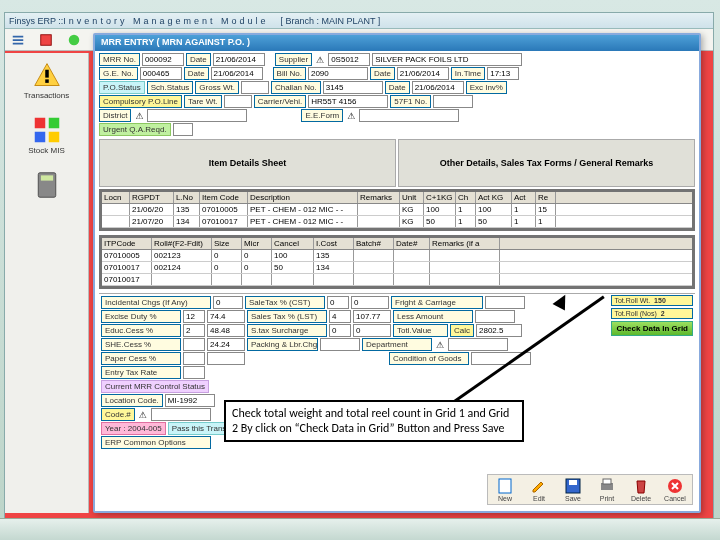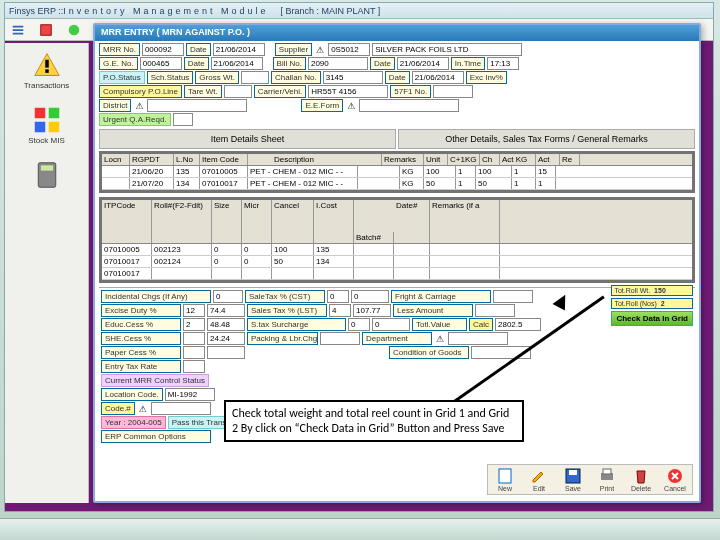--- a/index.html
+++ b/index.html
@@ -4,22 +4,22 @@
 <style>
   * { box-sizing: border-box; margin: 0; padding: 0; }
   body {
     width: 720px; height: 540px;
     font-family: Tahoma, Arial, sans-serif;
     font-size: 9px;
     background: linear-gradient(#d8e8e4,#bcd4c8);
     overflow: hidden; position: relative;
   }
   .outerwin {
-    position: absolute; left: 4px; top: 2px; width: 710px; height: 510px;
-    background: #701a75; border: 1px solid #8aa;
+    position: absolute; left: 4px; top: 12px; width: 710px; height: 510px;
+    background: #ef4444; border: 1px solid #8aa;
   }
   .titlebar {
     height: 16px; background: linear-gradient(#e4f0f4,#cfe2ea);
     border-bottom: 1px solid #9bb; display: flex; align-items: center;
     padding: 0 4px; font-size: 9px; color: #246;
   }
   .titlebar .t1 { letter-spacing: 3px; text-align: right; }
   .toolbar { height: 22px; background:#f4f4f0; border-bottom:1px solid #bbb;
     display:flex; align-items:center; gap:14px; padding:0 6px;}
   .toolbar .mini-ico { width:14px;height:14px; }
@@ -42,22 +42,22 @@
   .lbl.lav { background:#f0d0ff; border-color:#c8a0e0;}
   .lbl.pink{ background:#ffb8d8;border-color:#e070a0;}
   .lbl.grn{ background:#c0f0a0;border-color:#8cc860;}
   .inp { background:#fff; border:1px solid #888; padding:1px 2px; font-size:8px; color:#000; height:13px;}
   .warn { display:inline-flex;width:12px;height:12px;align-items:center;justify-content:center;
     font-size:9px;color:#000;}
   .grid { border:3px solid #737373; margin:2px 4px; background:#fff;}
   .grid-hd { display:flex; background:#e4e0d4; border-bottom:1px solid #888;}
   .gc { border-right:1px solid #999; padding:1px 2px; font-size:8px; overflow:hidden; white-space:nowrap;}
   .grid-row { display:flex; border-bottom:1px solid #ccc; background:#fff;}
-  .ghead { font-size:9px; font-weight:normal; text-align:center;
-    background:#e0e0d8; border:1px solid #aaa; padding:4px;}
+  .ghead { font-size:9px; font-weight:bold; text-align:center;
+    background:#e0e0d8; border:1px solid #aaa; padding:18px;}
   .btn-green { background:linear-gradient(#9de060,#5cb82c); border:1px solid #3a8; color:#000;
     font-size:8px; font-weight:bold; padding:2px 4px; cursor:pointer;}
   .rbuttons{position:absolute;right:6px;top:260px;display:flex;flex-direction:column;gap:2px;}
   .rbuttons .lbl{font-size:7px;padding:1px 2px;}
   .bottombtns{position:absolute;right:6px;bottom:6px;display:flex;gap:4px;
     background:#f4f0e4;border:1px solid #bbb;padding:2px;}
   .bbtn{width:30px;text-align:center;font-size:7px;color:#444;}
   .bbtn .bi{width:18px;height:18px;margin:0 auto;}
   .callout{position:absolute;left:224px;top:400px;width:300px;
     background:#fff;border:2px solid #000;padding:4px 6px;font-size:12px;
@@ -206,21 +206,21 @@
     <div style="display:flex;margin:0 4px;gap:2px">
       <div class="ghead" style="flex:1">Item Details Sheet</div>
       <div class="ghead" style="flex:1">Other Details, Sales Tax Forms / General Remarks</div>
     </div>
     <div class="grid" id="grid1">
         <div class="grid-hd">
           <div class="gc" style="width: 28px;">Locn</div>
           <div class="gc" style="width: 44px;">RGPDT</div>
           <div class="gc" style="width: 26px;">L.No</div>
           <div class="gc" style="width: 48px;">Item Code</div>
-          <div class="gc" style="width: 110px; margin-left: 24px;">Description</div>
+          <div class="gc" style="width: 110px;">Description</div>
           <div class="gc" style="width: 42px;">Remarks</div>
           <div class="gc" style="width: 24px;">Unit</div>
           <div class="gc" style="width: 32px;">C+1KG</div>
           <div class="gc" style="width: 20px;">Ch</div>
           <div class="gc" style="width: 36px;">Act KG</div>
           <div class="gc" style="width: 24px;">Act</div>
           <div class="gc" style="width: 20px;">Re</div>
         </div>
         <div class="grid-row">
           <div class="gc" style="width: 28px;"></div>
@@ -253,21 +253,21 @@
       </div>
 
     <div class="grid" id="grid2" style="margin-top:4px">
         <div class="grid-hd">
           <div class="gc" style="width: 50px;">ITPCode</div>
           <div class="gc" style="width: 60px;">Roll#(F2-Fdit)</div>
           <div class="gc" style="width: 30px;">Size</div>
           <div class="gc" style="width: 30px;">Micr</div>
           <div class="gc" style="width: 42px;">Cancel</div>
           <div class="gc" style="width: 40px;">I.Cost</div>
-          <div class="gc" style="width: 40px; margin-top: 32px;">Batch#</div>
+          <div class="gc" style="width: 40px;">Batch#</div>
           <div class="gc" style="width: 36px;">Date#</div>
           <div class="gc" style="width: 70px;">Remarks (if a</div>
         </div>
         <div class="grid-row">
           <div class="gc" style="width: 50px;">07010005</div>
           <div class="gc" style="width: 60px;">002123</div>
           <div class="gc" style="width: 30px;">0</div>
           <div class="gc" style="width: 30px;">0</div>
           <div class="gc" style="width: 42px;">100</div>
           <div class="gc" style="width: 40px;">135</div>
@@ -305,38 +305,38 @@
       <button class="btn-green">Check Data In Grid</button>
     </div>
 
     <div style="margin:4px;padding:2px;border-top:1px solid #aaa">
       <div class="row">
         <span class="lbl" style="width:110px">Incidental Chgs (If Any)</span>
         <span class="inp" style="width:30px">0</span>
         <span class="lbl" style="width:80px">SaleTax % (CST)</span>
         <span class="inp" style="width:22px">0</span>
         <span class="inp" style="width:38px">0</span>
-        <span class="lbl" style="width:100px">Fright &amp; Carriage</span>
+        <span class="lbl" style="width:92px">Fright &amp; Carriage</span>
         <span class="inp" style="width:40px"></span>
       </div>
       <div class="row">
         <span class="lbl" style="width:80px">Excise Duty %</span>
         <span class="inp" style="width:22px">12</span>
         <span class="inp" style="width:38px">74.4</span>
         <span class="lbl" style="width:80px">Sales Tax % (LST)</span>
         <span class="inp" style="width:22px">4</span>
         <span class="inp" style="width:38px">107.77</span>
         <span class="lbl" style="width:80px">Less Amount</span>
         <span class="inp" style="width:40px"></span>
       </div>
       <div class="row">
         <span class="lbl" style="width:80px">Educ.Cess %</span>
         <span class="inp" style="width:22px">2</span>
         <span class="inp" style="width:38px">48.48</span>
-        <span class="lbl" style="width:99px">S.tax Surcharge</span>
+        <span class="lbl" style="width:80px">S.tax Surcharge</span>
         <span class="inp" style="width:22px">0</span>
         <span class="inp" style="width:38px">0</span>
         <span class="lbl" style="width:55px">Totl.Value</span>
         <span class="lbl ylw" style="cursor:pointer">Calc</span>
         <span class="inp" style="width:46px">2802.5</span>
       </div>
       <div class="row">
         <span class="lbl" style="width:80px">SHE.Cess %</span>
         <span class="inp" style="width:22px"></span>
         <span class="inp" style="width:38px">24.24</span>

